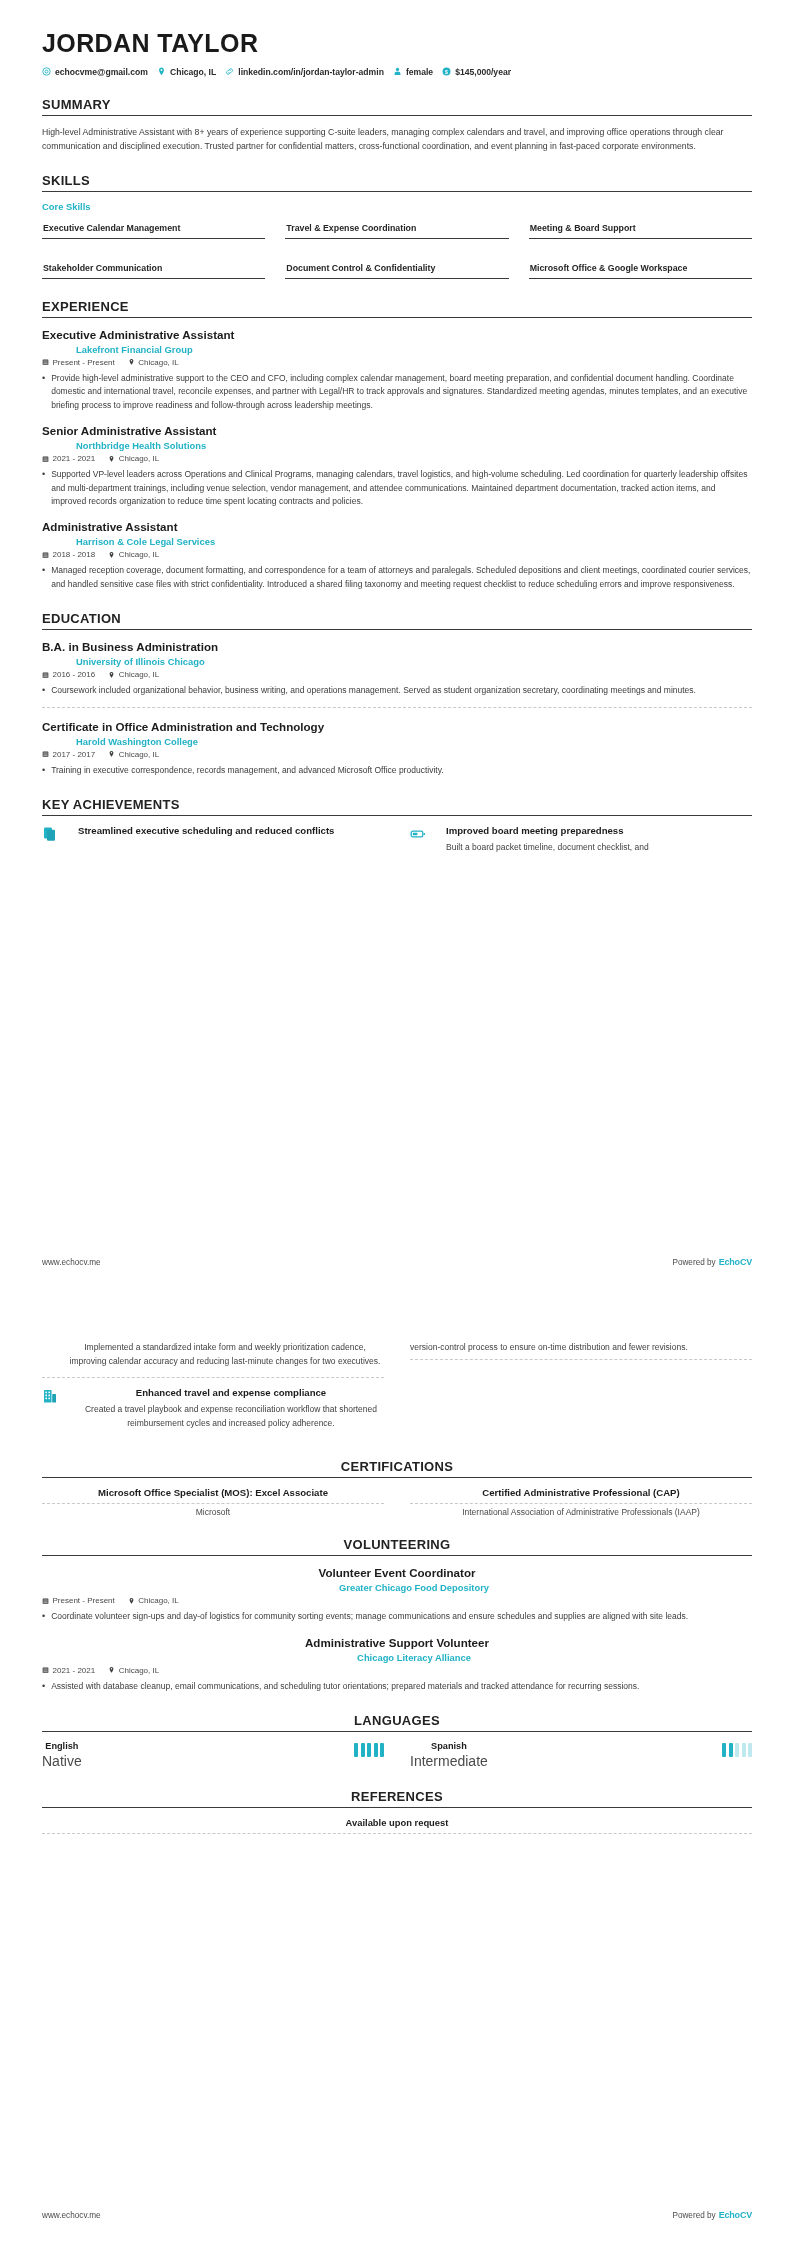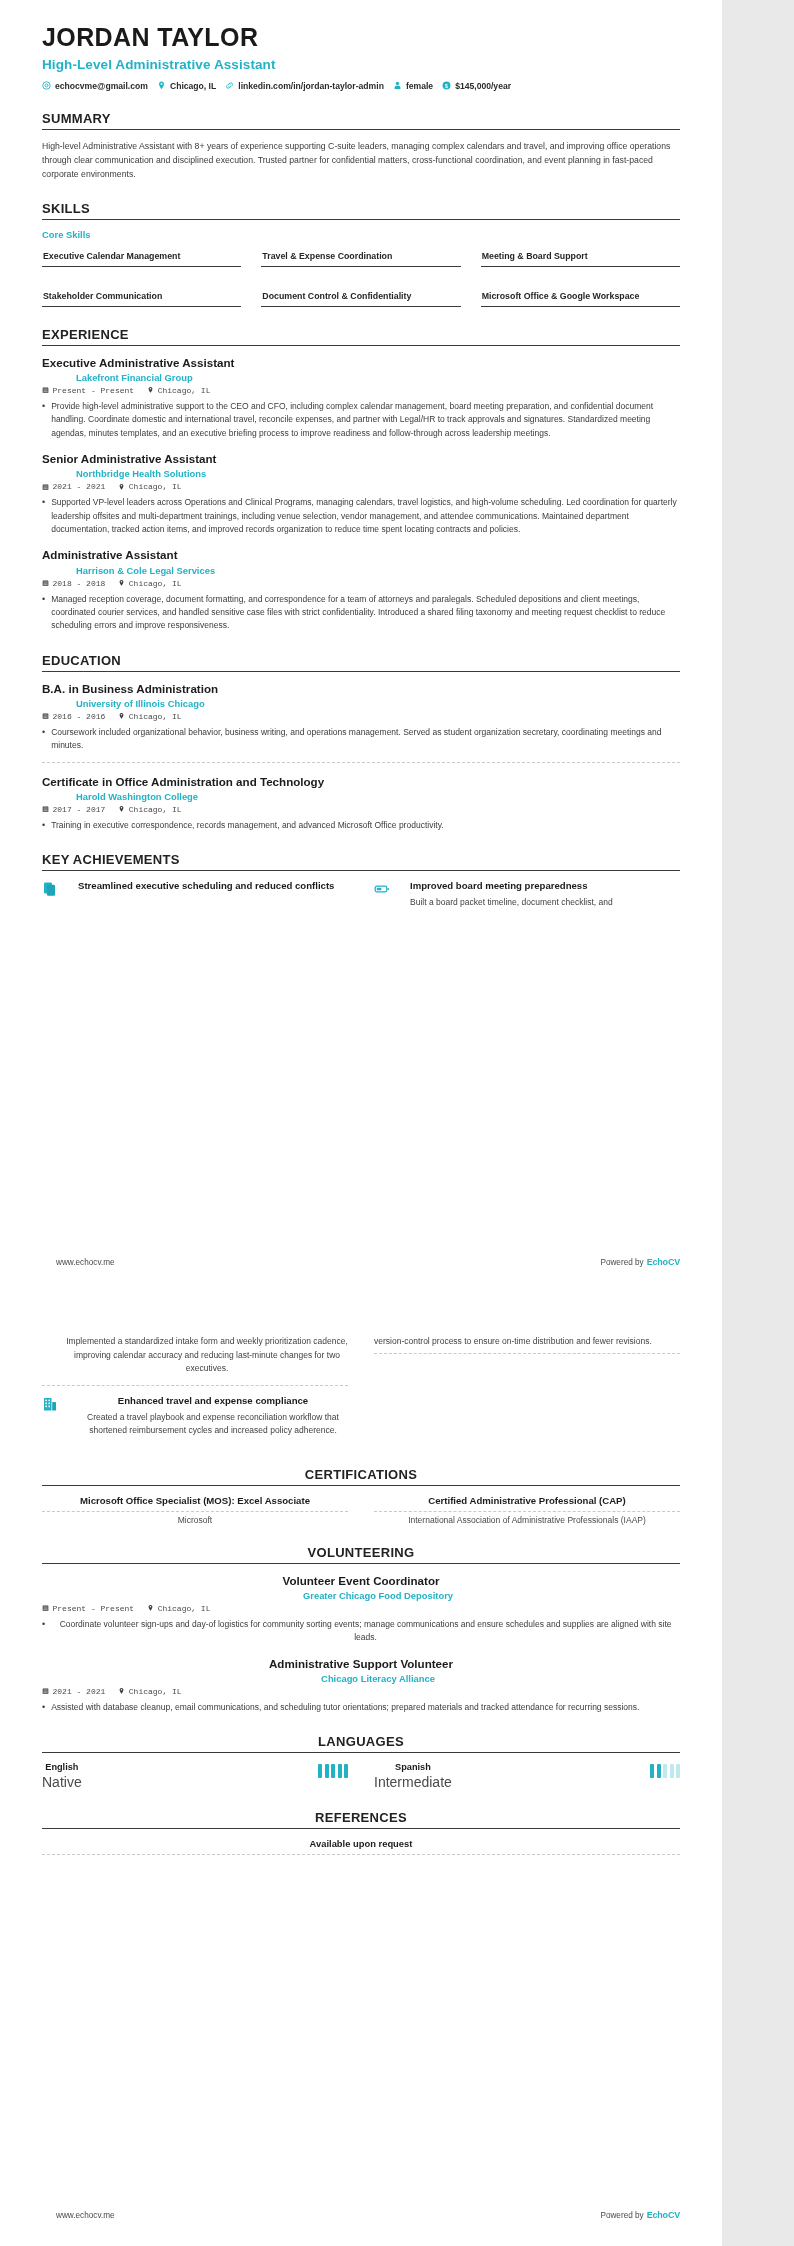--- a/index.html
+++ b/index.html
@@ -4,23 +4,23 @@
 <style>
   * { box-sizing: border-box; margin: 0; padding: 0; }
   html, body {
     width: 794px;
     background: #e9e9e9;
     font-family: "Liberation Sans", sans-serif;
     -webkit-font-smoothing: antialiased;
   }
   .page {
     position: relative;
-    width: 722px;
+    width: 794px;
     background: #ffffff;
-    padding: 24px 42px 0 42px;
+    padding: 30px 42px 0 42px;
   }
   .page-1 { height: 1293px; }
   .page-2 { height: 953px; text-align: center; }
 
   
   .name {
     font-size: 25px;
     font-weight: 700;
     letter-spacing: 0.4px;
     color: #1a1a1a;
@@ -126,21 +126,20 @@
     align-items: center;
     gap: 13px;
     margin-top: 3px;
   }
   .meta-item {
     display: flex;
     align-items: center;
     gap: 3.5px;
     font-size: 8px;
     color: #4a4a4a;
-    font-family: Liberation Mono, monospace;
   }
   .m-ico {
     display: inline-flex;
     width: 7px;
     height: 8px;
     color: #3c3c3c;
     flex: 0 0 auto;
   }
   .m-ico svg { display: block; }
   .bullets { margin-top: 5px; }
@@ -262,21 +261,21 @@
     color: #1c1c1c;
   }
   .ref-dash {
     border-bottom: 1px dashed #c9c9c9;
     margin-top: 5px;
   }
 
   
   .footer {
     position: absolute;
-    left: 56px;
+    left: 42px;
     right: 42px;
     bottom: 26px;
     display: flex;
     align-items: center;
     justify-content: space-between;
     font-size: 8.2px;
     color: #4a4a4a;
   }
   .footer-brand {
     display: flex;
@@ -290,21 +289,20 @@
     letter-spacing: -0.2px;
   }
 </style>
 </head>
 <body>
 
 <div class="page page-1">
 
   <div>
     <div class="name">JORDAN TAYLOR</div>
-    <div class="job-title">High-Level Administrative Assistant</div>
 
     <div class="contact-row">
       <div class="contact-item">
         <span class="c-ico">
           <svg viewBox="0 0 16 16" width="9" height="9" fill="none" stroke="currentColor" stroke-width="1.6">
             <circle cx="8" cy="8" r="6.6"></circle>
               <circle cx="8" cy="8" r="2.6"></circle>
           </svg>
         </span>
         <span>echocvme@gmail.com</span>

